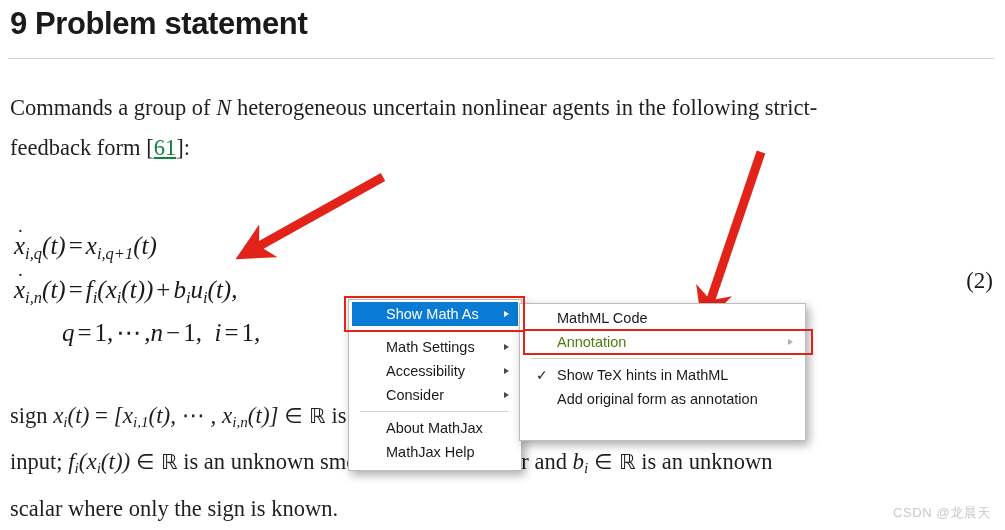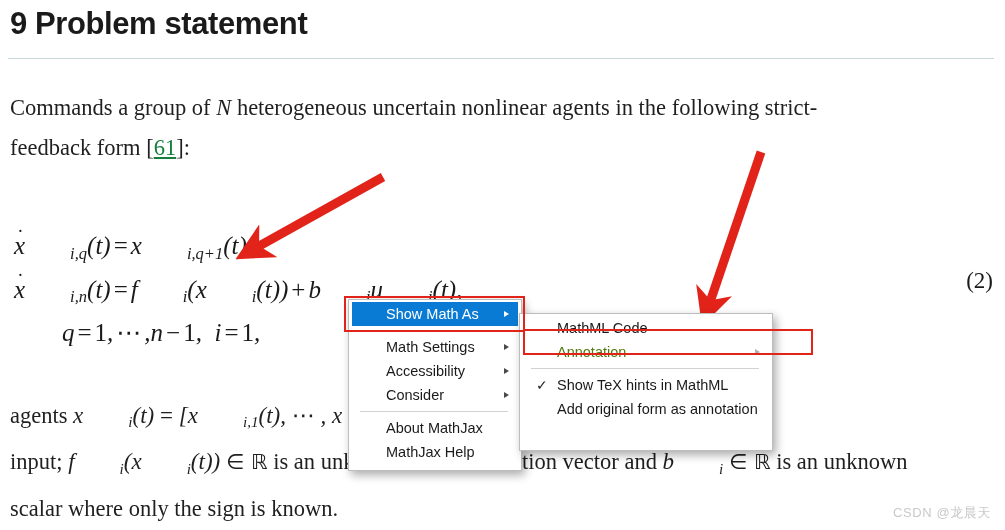--- a/index.html
+++ b/index.html
@@ -63,21 +63,20 @@
   
   .m {
     font-family: "Liberation Serif", serif;
     font-style: italic;
     font-size: 23px;
   }
   .m .up { font-style: normal; }
   .sub {
     font-size: 0.66em;
     vertical-align: -0.28em;
-    margin-left: 45px;
   }
   .bbR {
     font-style: normal;
     font-family: "DejaVu Sans", sans-serif;
     font-size: 21px;
   }
 
   
   .eqblock {
     position: absolute;
@@ -132,22 +131,22 @@
     padding: 2px 3px;
   }
   .menu-main {
     left: 348px;
     top: 299px;
     width: 174px;
     height: 172px;
   }
   .menu-sub {
     left: 519px;
-    top: 313px;
-    width: 254px;
+    top: 303px;
+    width: 287px;
     height: 138px;
   }
 
   .mi {
     position: relative;
     height: 24px;
     line-height: 24px;
     padding: 0 22px 0 34px;
     white-space: nowrap;
     cursor: default;
@@ -227,21 +226,21 @@
     <span class="eqline">
       <span class="dotv">x</span><span class="sub">i,n</span>(t)<span class="op">=</span>f<span class="sub">i</span>(x<span class="sub">i</span>(t))<span class="op">+</span>b<span class="sub">i</span>u<span class="sub">i</span>(t),
     </span>
     <span class="eqline center-ish">
       q<span class="op">=</span><span class="num">1</span>,<span class="op">⋯</span>,n<span class="op">−</span><span class="num">1</span>,&nbsp;&nbsp;i<span class="op">=</span><span class="num">1</span>,
     </span>
   </div>
   <div class="eqnum">(2)</div>
 
   <div class="para para-where">
-    <div><span>agents </span><span class="m">x<span class="sub">i</span>(t) <span class="up">=</span> [x<span class="sub">i,1</span>(t), <span class="up">⋯</span> , x<span class="sub">i,n</span>(t)]</span><span>&nbsp;<span class="bbR">∈ ℝ</span> is the control</span></div>
+    <div><span>sign </span><span class="m">x<span class="sub">i</span>(t) <span class="up">=</span> [x<span class="sub">i,1</span>(t), <span class="up">⋯</span> , x<span class="sub">i,n</span>(t)]</span><span>&nbsp;<span class="bbR">∈ ℝ</span> is the control</span></div>
     <div><span>input; </span><span class="m">f<span class="sub">i</span>(x<span class="sub">i</span>(t)) <span class="bbR">∈ ℝ</span></span><span> is an unknown smooth function vector and </span><span class="m">b<span class="sub">i</span> <span class="bbR">∈ ℝ</span></span><span> is an unknown</span></div>
     <div>scalar where only the sign is known.</div>
   </div>
 
   <svg class="arrow-layer" width="1005" height="530" viewBox="0 0 1005 530">
     <defs>
       <marker id="ah" markerWidth="4.2" markerHeight="4.2" refX="2.1" refY="2.1" orient="auto">
         <path d="M0,0 L4.2,2.1 L0,4.2 L1.2,2.1 Z" fill="#e2231a"></path>
       </marker>
     </defs>

